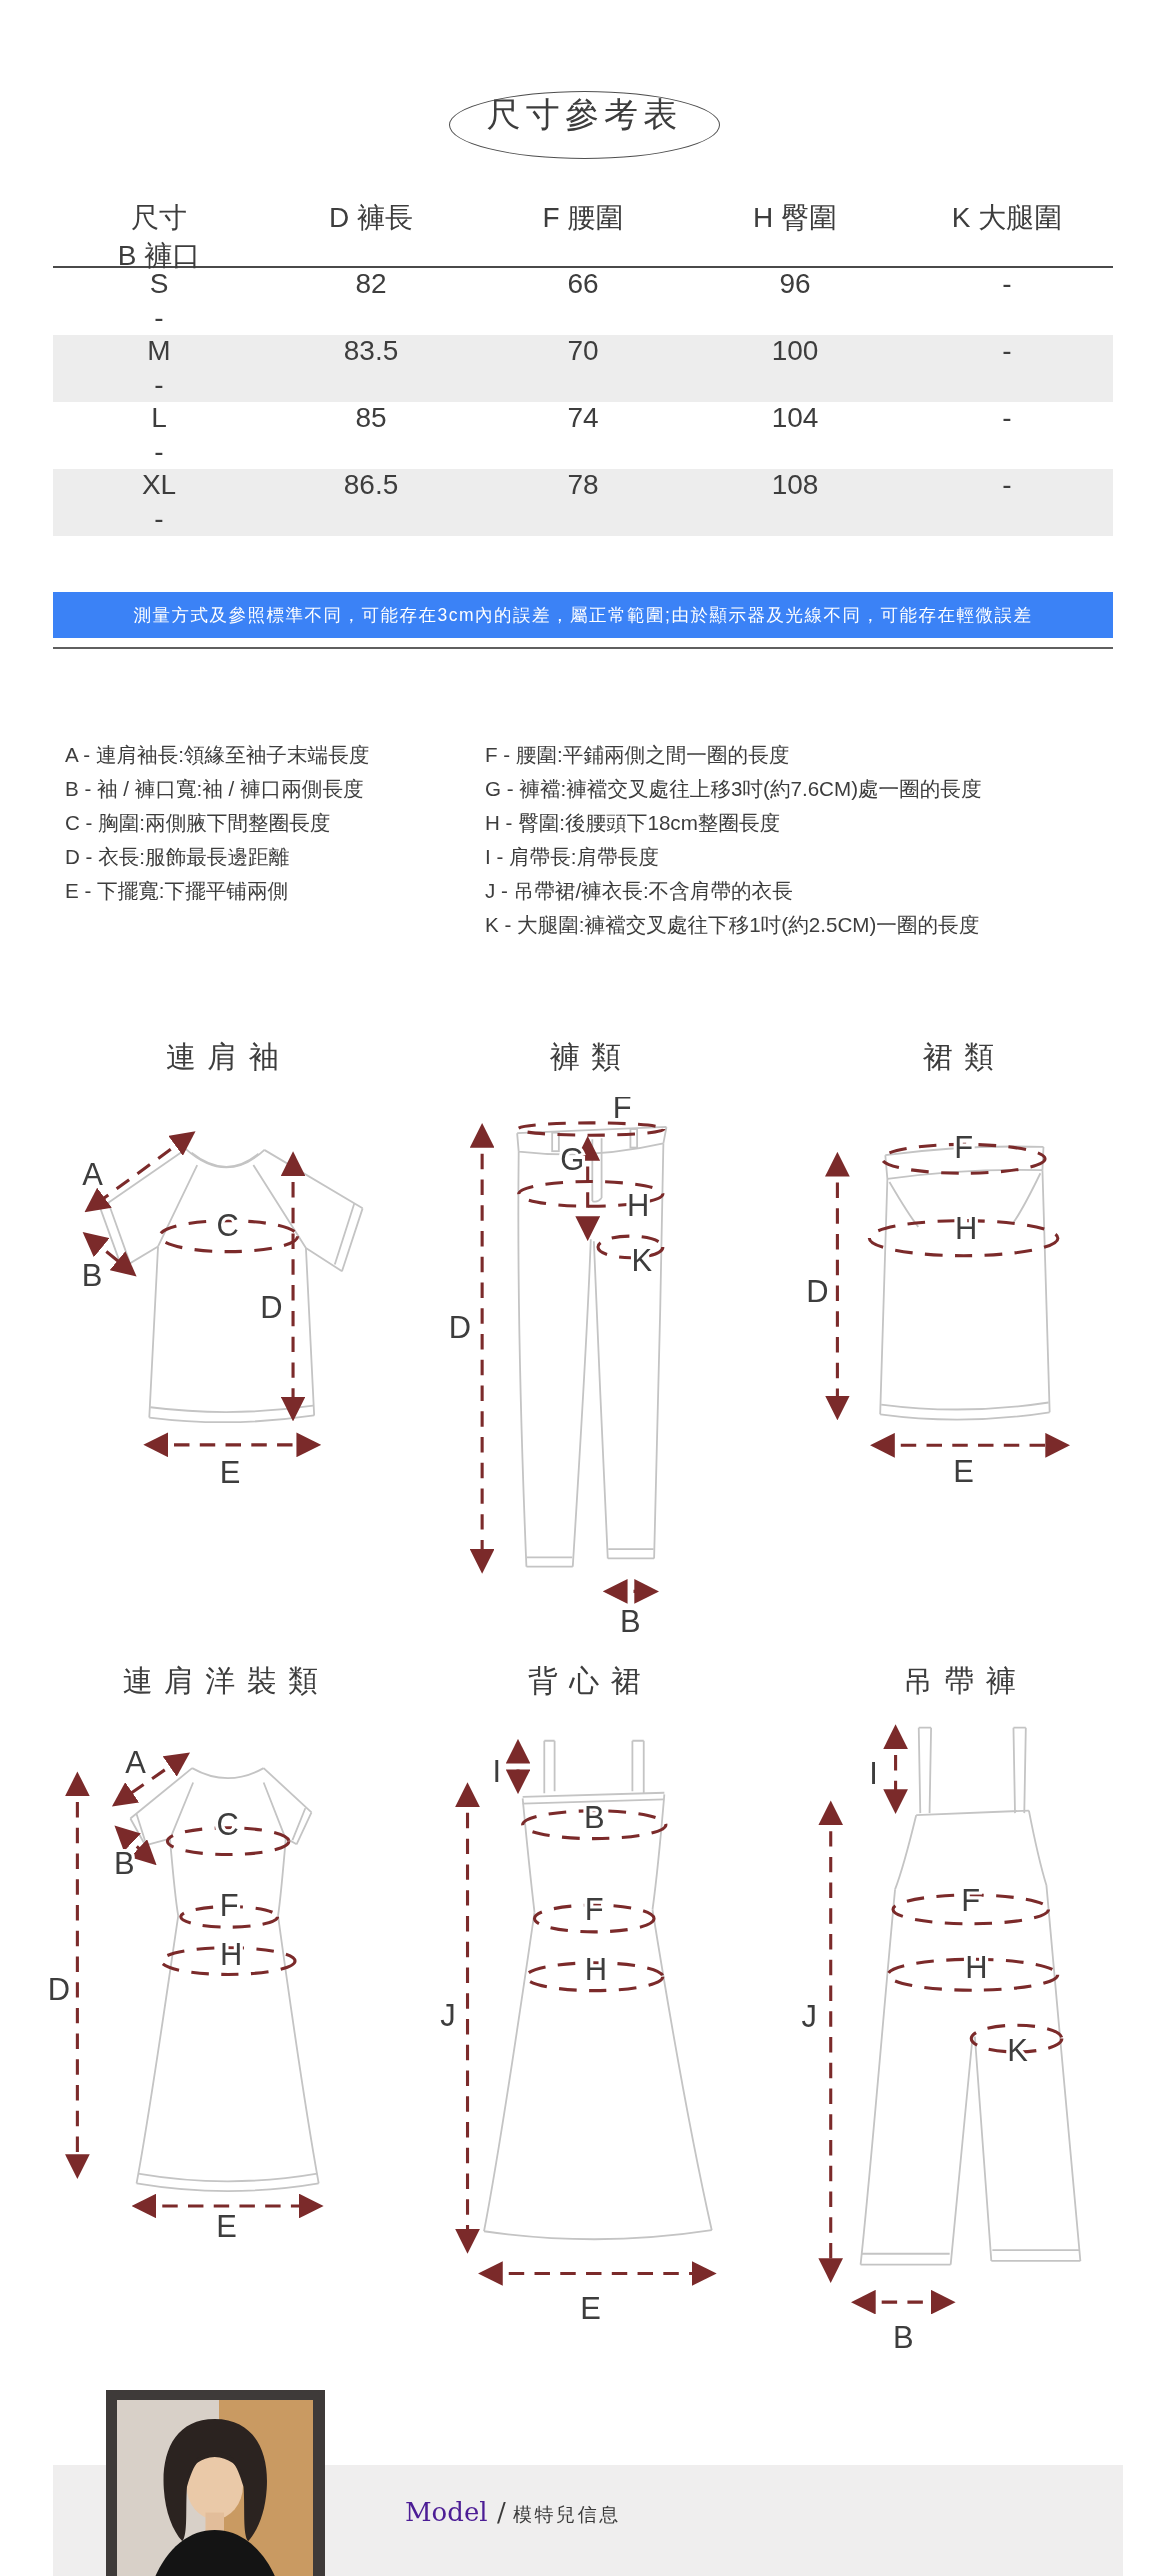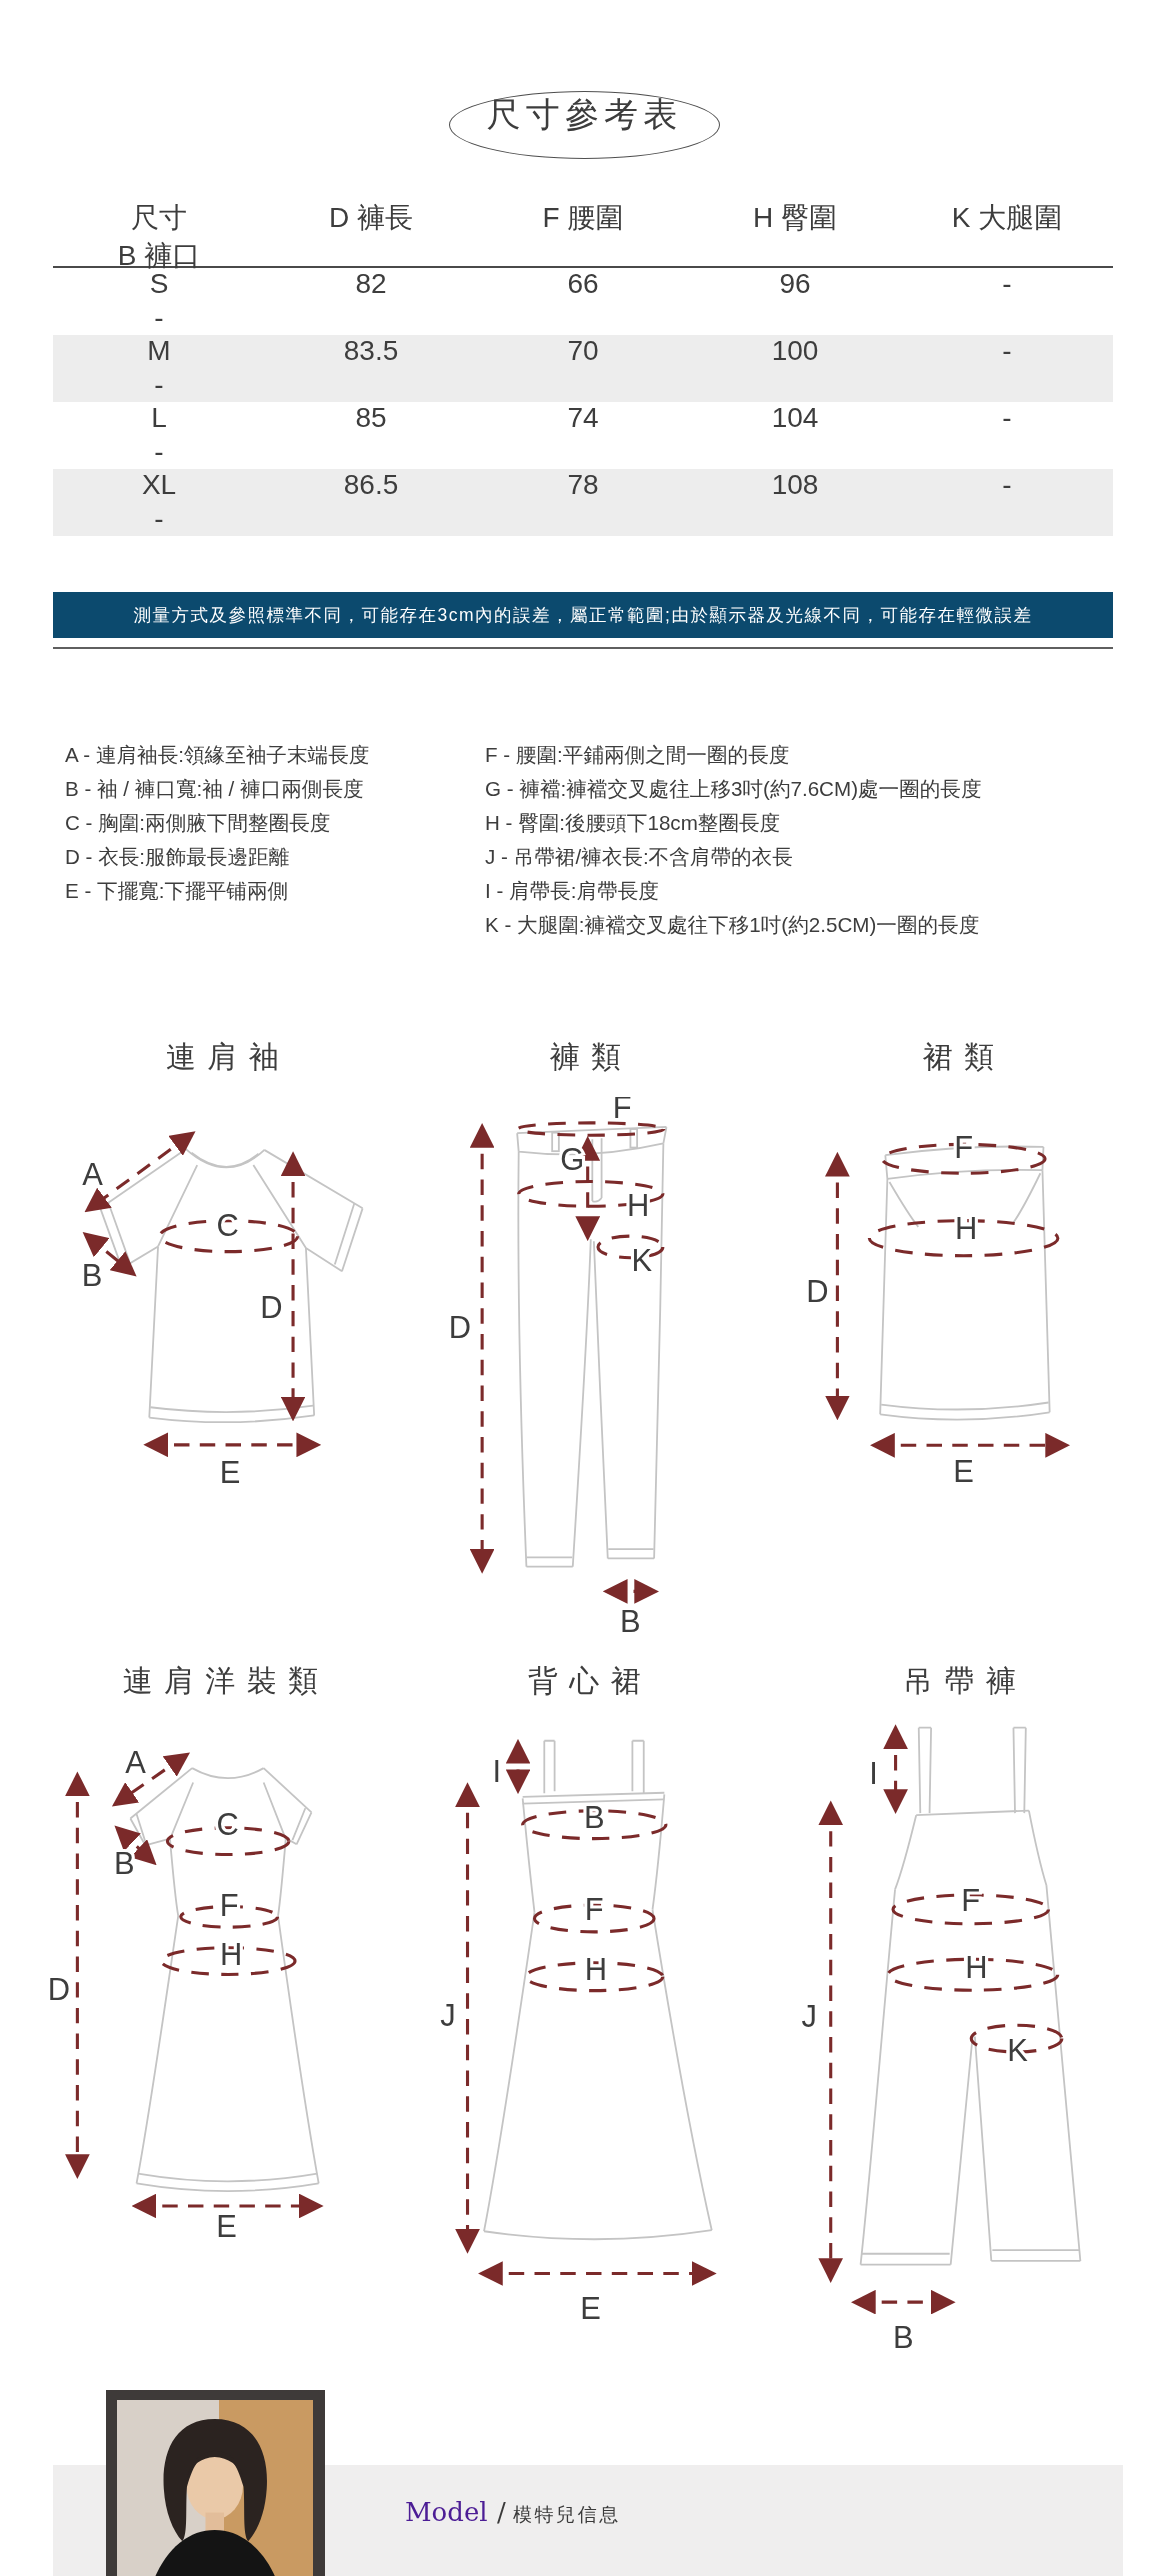--- a/index.html
+++ b/index.html
@@ -10,21 +10,21 @@
     border:1.5px solid #4f4f4f;border-radius:50%;display:flex;justify-content:center;}
   .title-oval span{font-size:34px;letter-spacing:5.2px;color:#3d3d3d;}
   
   .size-table{position:absolute;left:53px;top:199px;width:1060px;}
   .st-row{display:grid;grid-template-columns:repeat(5,1fr);height:67px;align-items:center;
     text-align:center;font-size:28px;}
   .st-header{height:67px;}
   .st-sep{height:1.5px;background:#4a4a4a;width:100%;}
   .st-row.shaded{background:#ededed;}
   
-  .notice-bar{position:absolute;left:53px;top:592px;width:1060px;height:46px;background:#0c4a6e;
+  .notice-bar{position:absolute;left:53px;top:592px;width:1060px;height:46px;background:#3b82f6;
     display:flex;align-items:center;justify-content:center;}
   .notice-bar span{color:#ffffff;font-size:17.5px;letter-spacing:1.5px;}
   .notice-underline{position:absolute;left:53px;top:647px;width:1060px;height:2.1px;background:#5f5f5f;}
   
   .legend-col{position:absolute;top:738px;font-size:20.6px;line-height:34px;white-space:nowrap;color:#3d3d3d;}
   .legend-left{left:65px;}
   .legend-right{left:485px;}
   
   .diag-title{position:absolute;width:268px;text-align:center;font-size:30px;letter-spacing:11.3px;color:#3d3d3d;}
   .diag-svg{position:absolute;}
@@ -105,22 +105,22 @@
     <div>A - 連肩袖長:領緣至袖子末端長度</div>
     <div>B - 袖 / 褲口寬:袖 / 褲口兩側長度</div>
     <div>C - 胸圍:兩側腋下間整圈長度</div>
     <div>D - 衣長:服飾最長邊距離</div>
     <div>E - 下擺寬:下擺平铺兩側</div>
   </div>
   <div class="legend-col legend-right">
     <div>F - 腰圍:平鋪兩側之間一圈的長度</div>
     <div>G - 褲襠:褲襠交叉處往上移3吋(約7.6CM)處一圈的長度</div>
     <div>H - 臀圍:後腰頭下18cm整圈長度</div>
+    <div>I - 肩帶長:肩帶長度</div>
     <div>J - 吊帶裙/褲衣長:不含肩帶的衣長</div>
-    <div>I - 肩帶長:肩帶長度</div>
     <div>K - 大腿圍:褲襠交叉處往下移1吋(約2.5CM)一圈的長度</div>
   </div>
 
   <div class="diag-title" style="left:94px;top:1037px;">連肩袖</div>
   <div class="diag-title" style="left:457px;top:1037px;font-family:Liberation Serif, serif;">褲類</div>
   <div class="diag-title" style="left:830px;top:1037px;">裙類</div>
   <div class="diag-title" style="left:92px;top:1661px;">連肩洋裝類</div>
   <div class="diag-title" style="left:456px;top:1661px;">背心裙</div>
   <div class="diag-title" style="left:831px;top:1661px;">吊帶褲</div>
 

